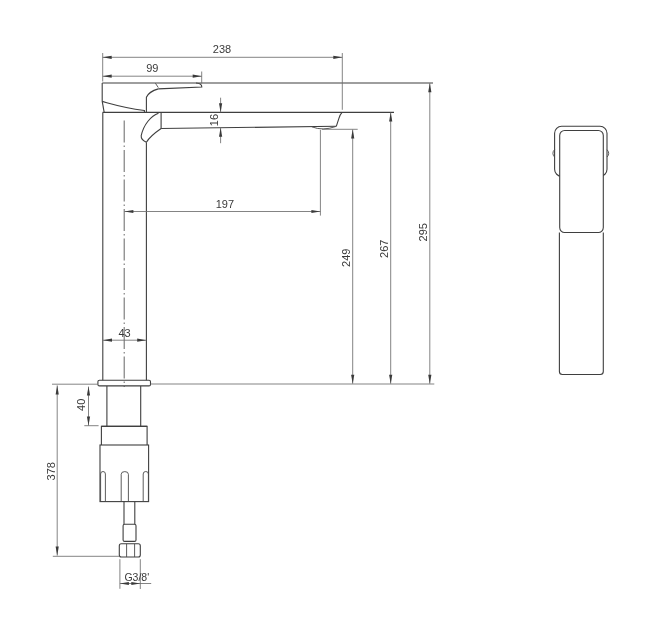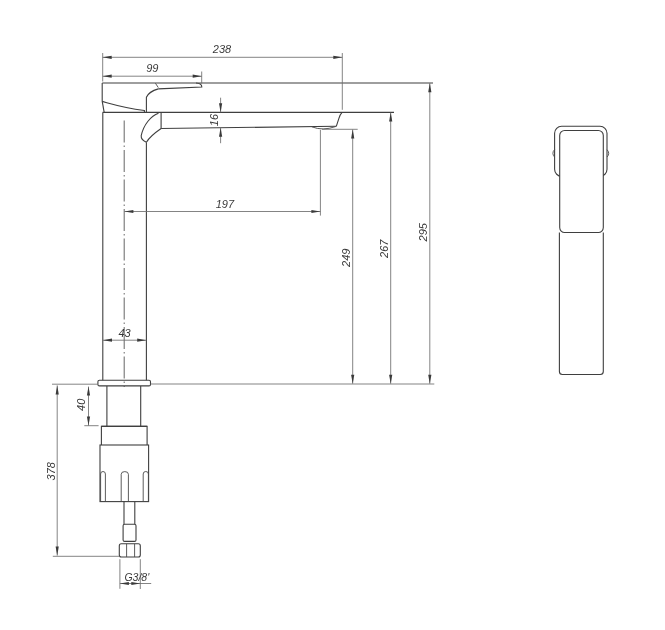--- a/index.html
+++ b/index.html
@@ -1,16 +1,16 @@
 <!DOCTYPE html>
 <html><head>
 <meta charset="utf-8">
 <style>
 html,body{margin:0;padding:0;background:#ffffff;}
-#page{width:665px;height:630px;position:relative;background:#ffffff;font-style:italic;}
+#page{width:665px;height:630px;position:relative;background:#ffffff;}
 svg{position:absolute;top:0;left:0;}
 text{font-family:"Liberation Sans",sans-serif;fill:#3a3a3a;}
 .dim{stroke:#6e6e6e;stroke-width:0.85;fill:none;}
 .obj{stroke:#3f3f3f;stroke-width:1.1;fill:none;}
 .obj2{stroke:#4a4a4a;stroke-width:0.9;fill:none;}
 .arr{fill:#3a3a3a;stroke:none;}
 </style>
 </head>
 <body>
 <div id="page">

